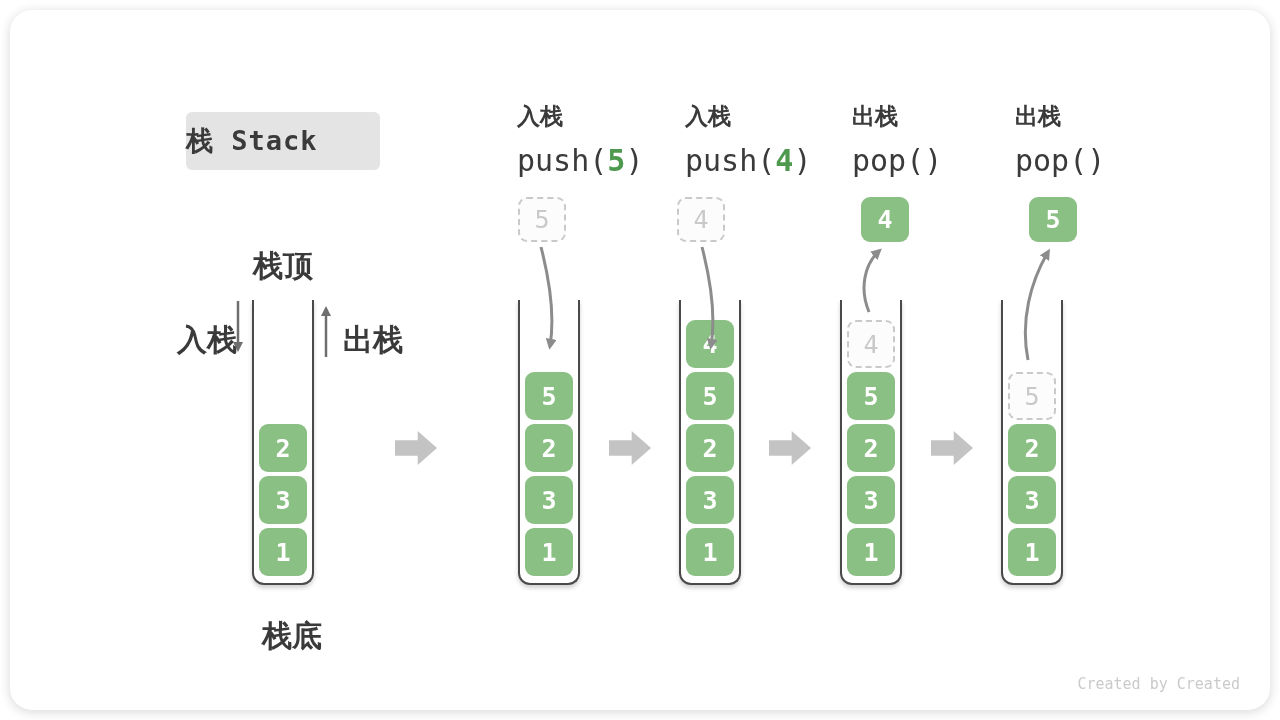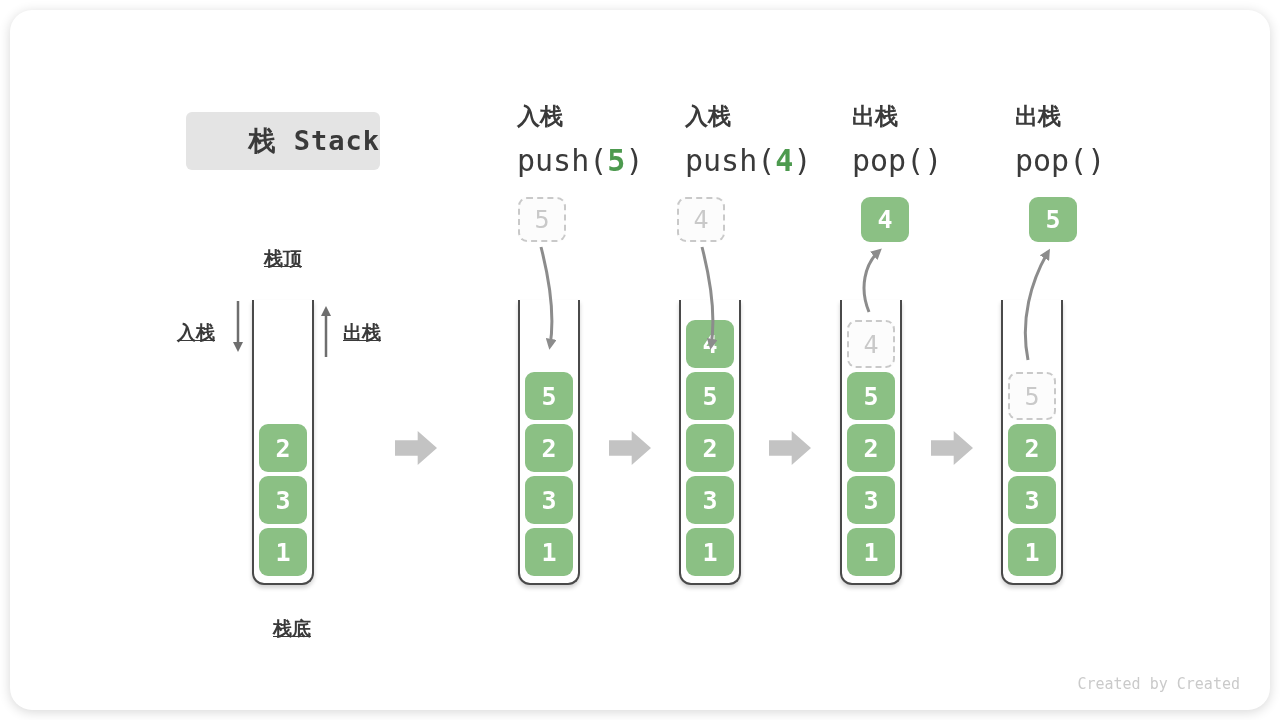--- a/index.html
+++ b/index.html
@@ -14,38 +14,38 @@
     width: 1260px; height: 700px;
     background: #ffffff;
     border-radius: 22px;
     box-shadow: 0 2px 12px rgba(0,0,0,0.16);
   }
   .title-box {
     position: absolute; left: 186px; top: 112px;
     width: 194px; height: 58px;
     background: var(--title-bg, #E4E4E4);
     border-radius: 6px;
-    display: flex; align-items: center; justify-content: flex-end;
+    display: flex; align-items: center; justify-content: flex-start;
     font-family: "DejaVu Sans Mono", "DejaVu Sans", monospace;
     font-weight: bold; font-size: 27px; color: var(--text-dark, #3A3A3A);
     letter-spacing: 1px;
   }
   .op { position: absolute; top: 101px; }
   .op-name {
     font-weight: bold; font-size: 23px; color: var(--text-dark, #3A3A3A);
     margin-bottom: 11px;
   }
   .op-code {
     font-family: "DejaVu Sans Mono", monospace;
     font-size: 30px; color: var(--text-dark, #3A3A3A);
   }
   .op-code .arg { color: var(--accent-green, #4D9A4F); font-weight: bold; }
   .anno {
-    position: absolute; font-weight: bold; font-size: 19px;
-    color: var(--text-dark, #3A3A3A); white-space: nowrap; text-decoration: underline;
+    position: absolute; font-weight: bold; font-size: 30px;
+    color: var(--text-dark, #3A3A3A); white-space: nowrap;
   }
   .anno.centered { transform: translateX(-50%); }
   .container {
     position: absolute; top: 300px; width: 62px; height: 285px;
     box-sizing: border-box;
     border-left: 2px solid var(--wall, #4A4A4A);
     border-right: 2px solid var(--wall, #4A4A4A);
     border-bottom: 2px solid var(--wall, #4A4A4A);
     border-radius: 0 0 12px 12px;
     box-shadow: 0 3px 4px rgba(0,0,0,0.18);

